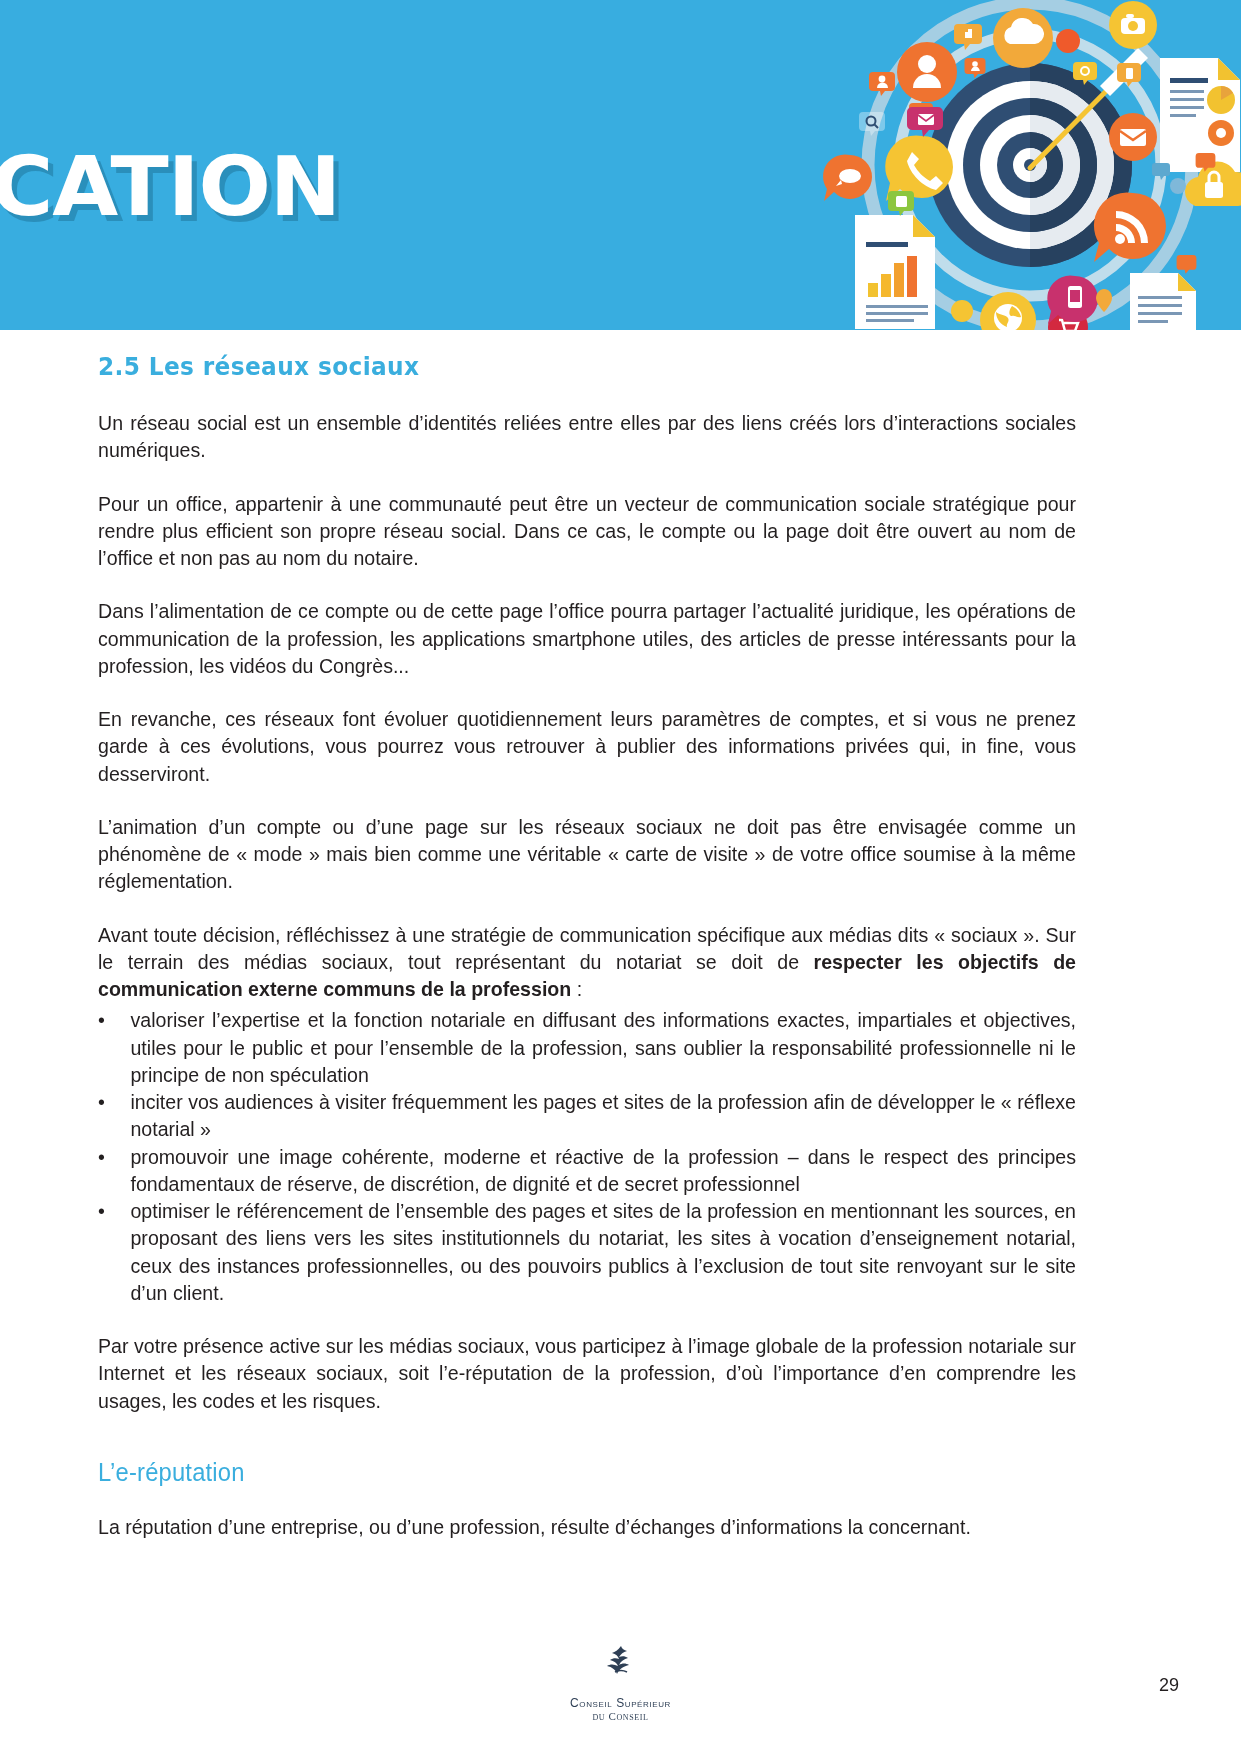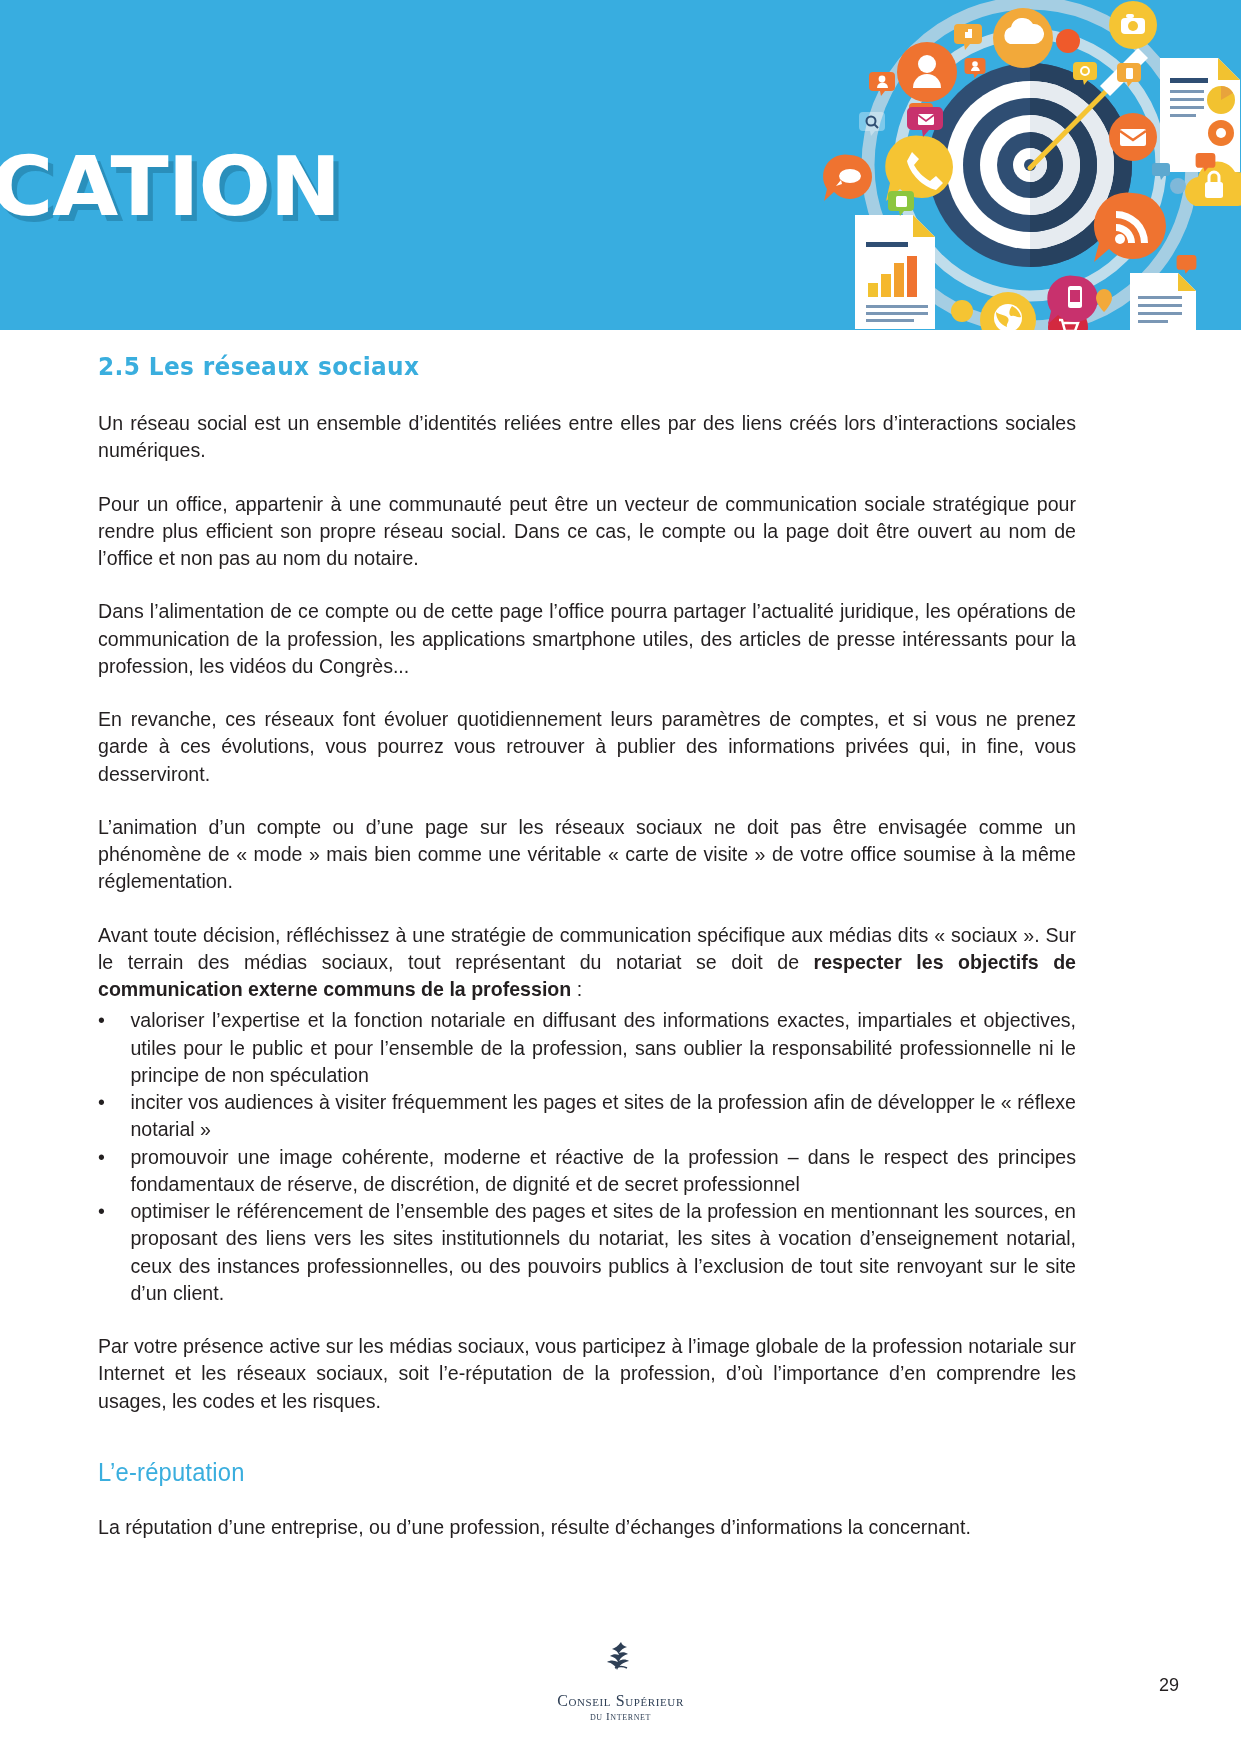--- a/index.html
+++ b/index.html
@@ -136,22 +136,22 @@
   .footer-logo {
     position: absolute;
     left: 50%;
     transform: translateX(-50%);
     bottom: 32px;
     text-align: center;
     width: 260px;
   }
   .footer-logo-mark { line-height: 0; }
   .footer-logo-line1 {
-    font-family: Liberation Serif, serif;
-    font-size: 16px;
+    font-family: Liberation Sans, sans-serif;
+    font-size: 12px;
     letter-spacing: 0.6px;
     color: #2e3f55;
     margin-top: 18px;
     font-variant: small-caps;
   }
   .footer-logo-line2 {
     font-family: "Liberation Serif", serif;
     font-size: 11px;
     letter-spacing: 0.6px;
     color: #2e3f55;
@@ -421,16 +421,16 @@
 
 <div class="footer">
   <div class="footer-logo">
     <div class="footer-logo-mark">
       <svg width="40" height="34" viewBox="0 0 40 34" xmlns="http://www.w3.org/2000/svg">
         <path d="M20 2 c-3 4 -6 6 -9 7 c4 1 6 3 7 6 c-3 -1 -6 -1 -9 1 c4 1 7 3 8 6 c-4 -2 -8 -2 -11 0 c5 1 9 4 10 8 c2 -5 7 -8 12 -9 c-3 -2 -7 -2 -10 0 c2 -4 5 -6 9 -7 c-3 -2 -6 -2 -9 -1 c2 -3 4 -5 8 -6 c-3 -1 -5 -2 -6 -5 z" fill="#2e3f55"></path>
         <path d="M14 28 c4 -2 8 -2 12 0" fill="none" stroke="#2e3f55" stroke-width="1.6"></path>
       </svg>
     </div>
     <div class="footer-logo-line1">Conseil Supérieur</div>
-    <div class="footer-logo-line2">du Internet</div>
+    <div class="footer-logo-line2">du Conseil</div>
   </div>
   <div class="page-number">29</div>
 </div>
 
 </body></html>

